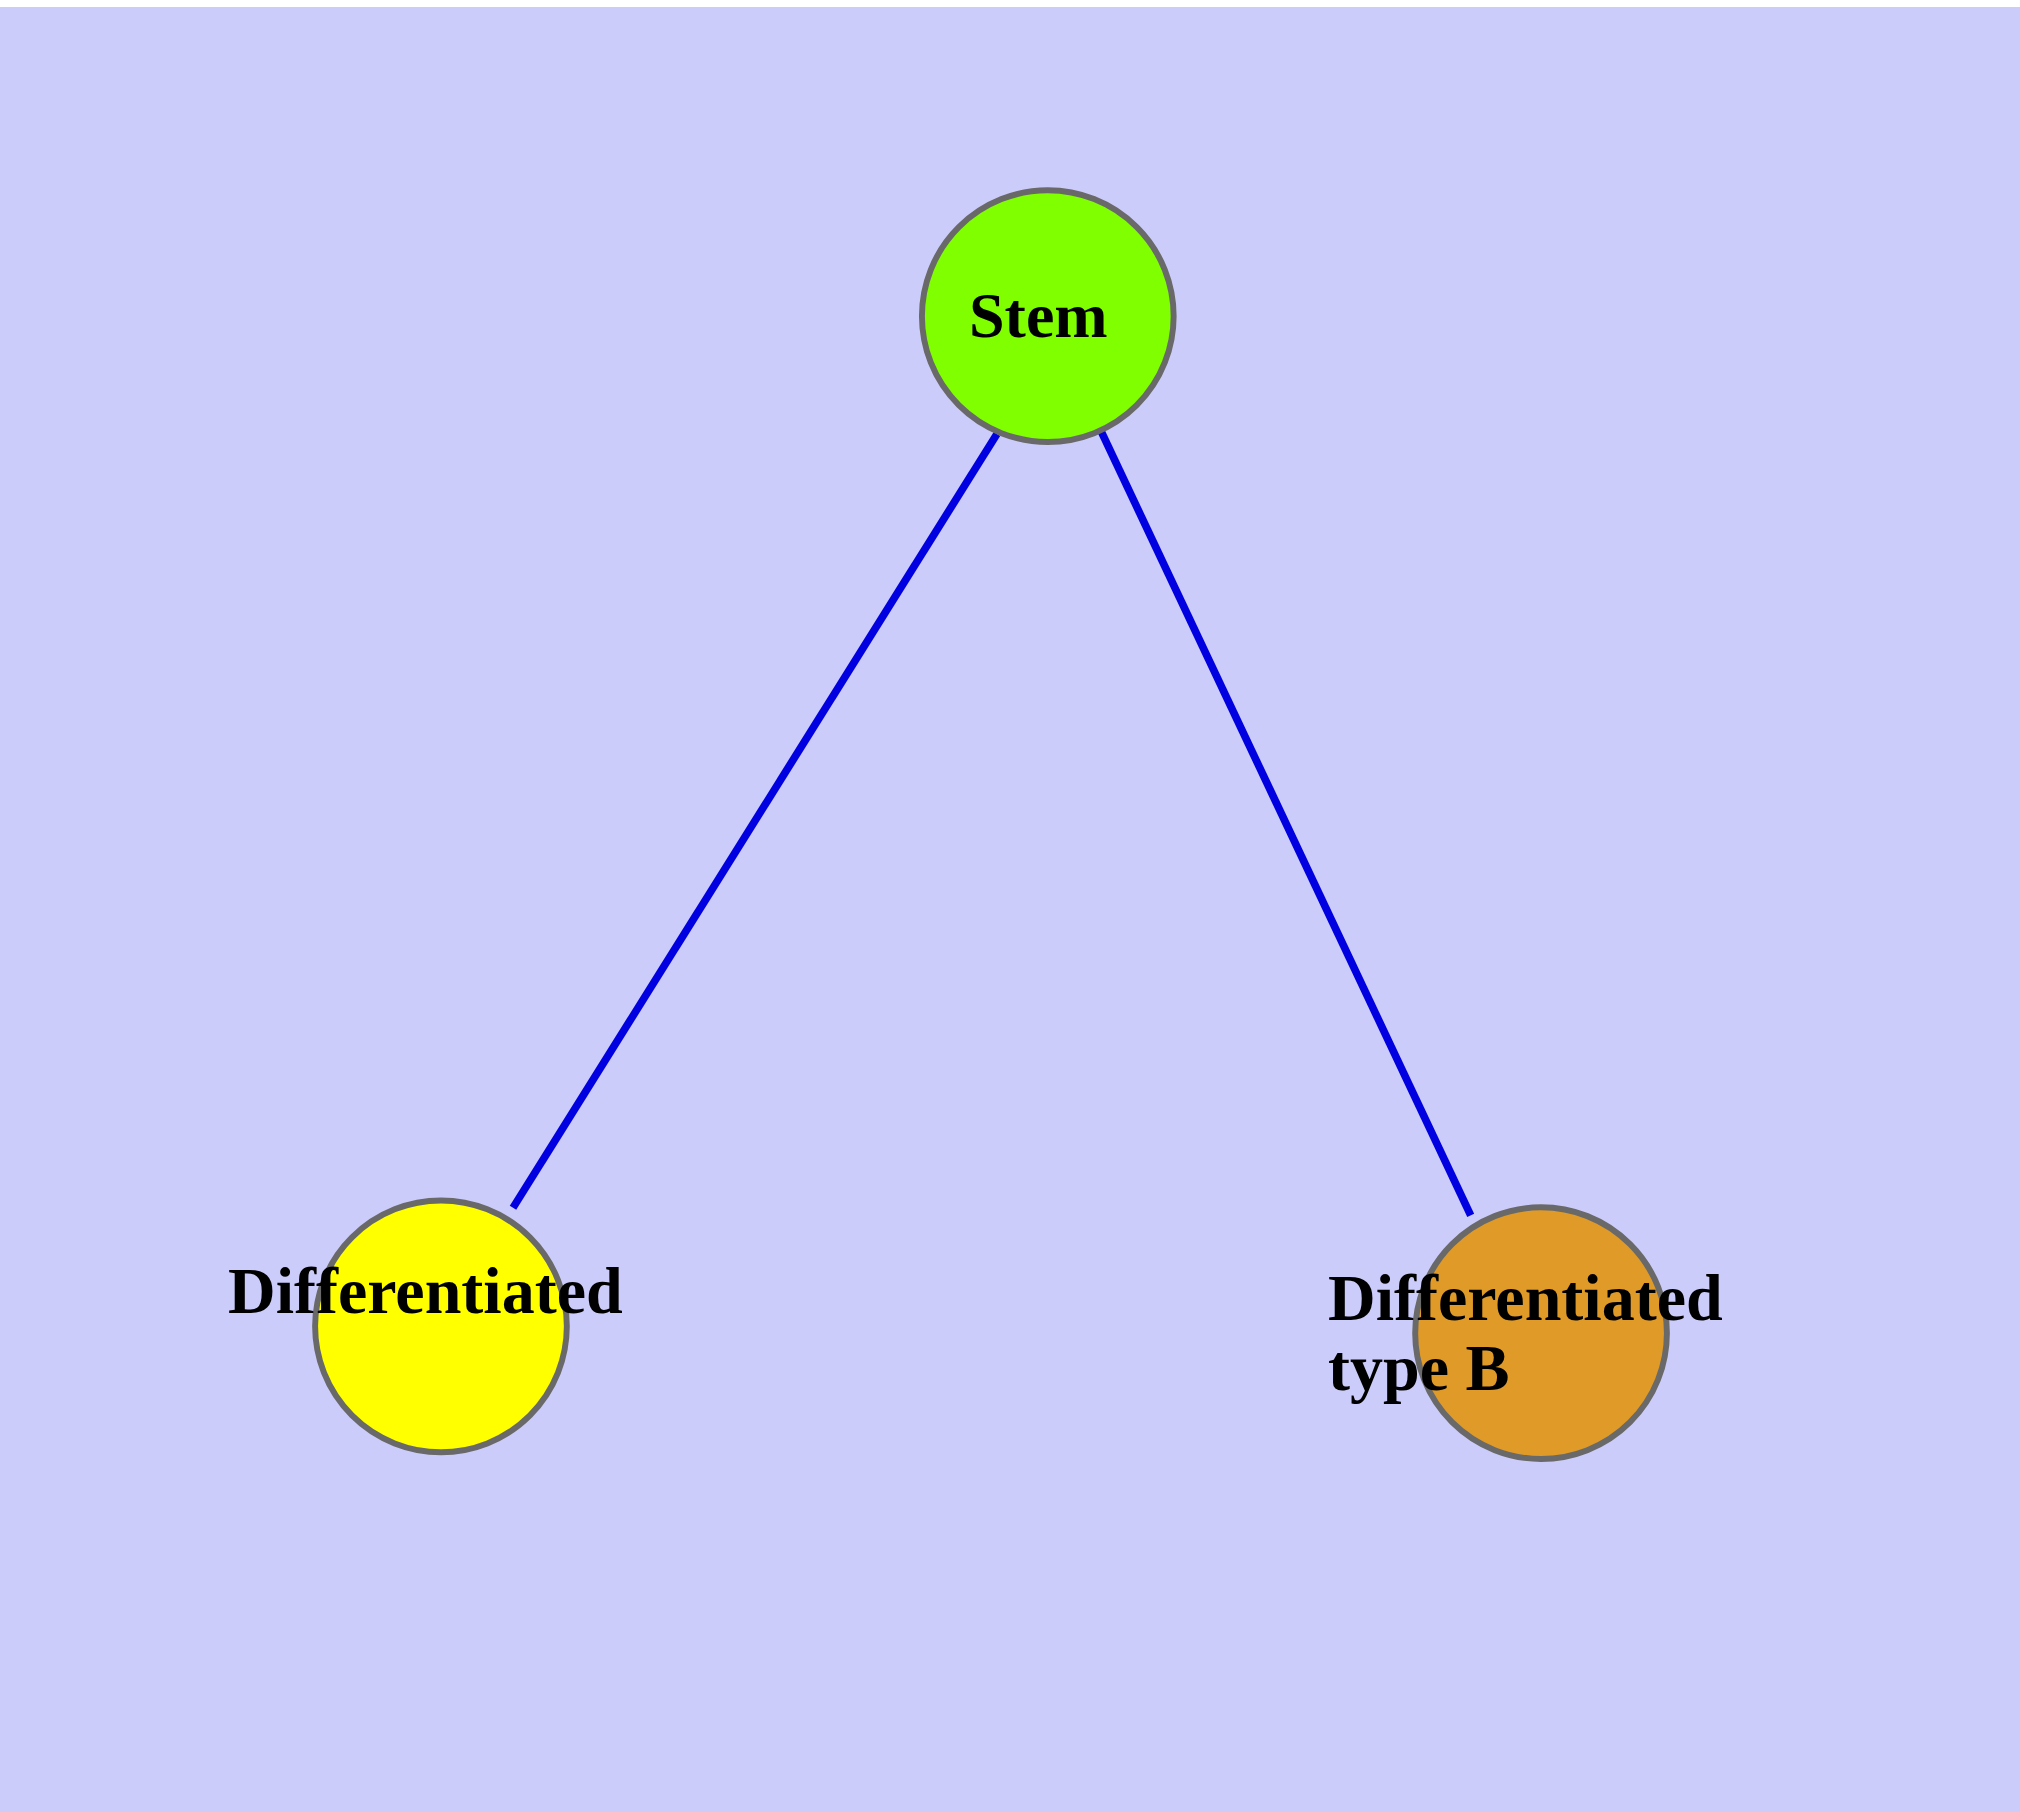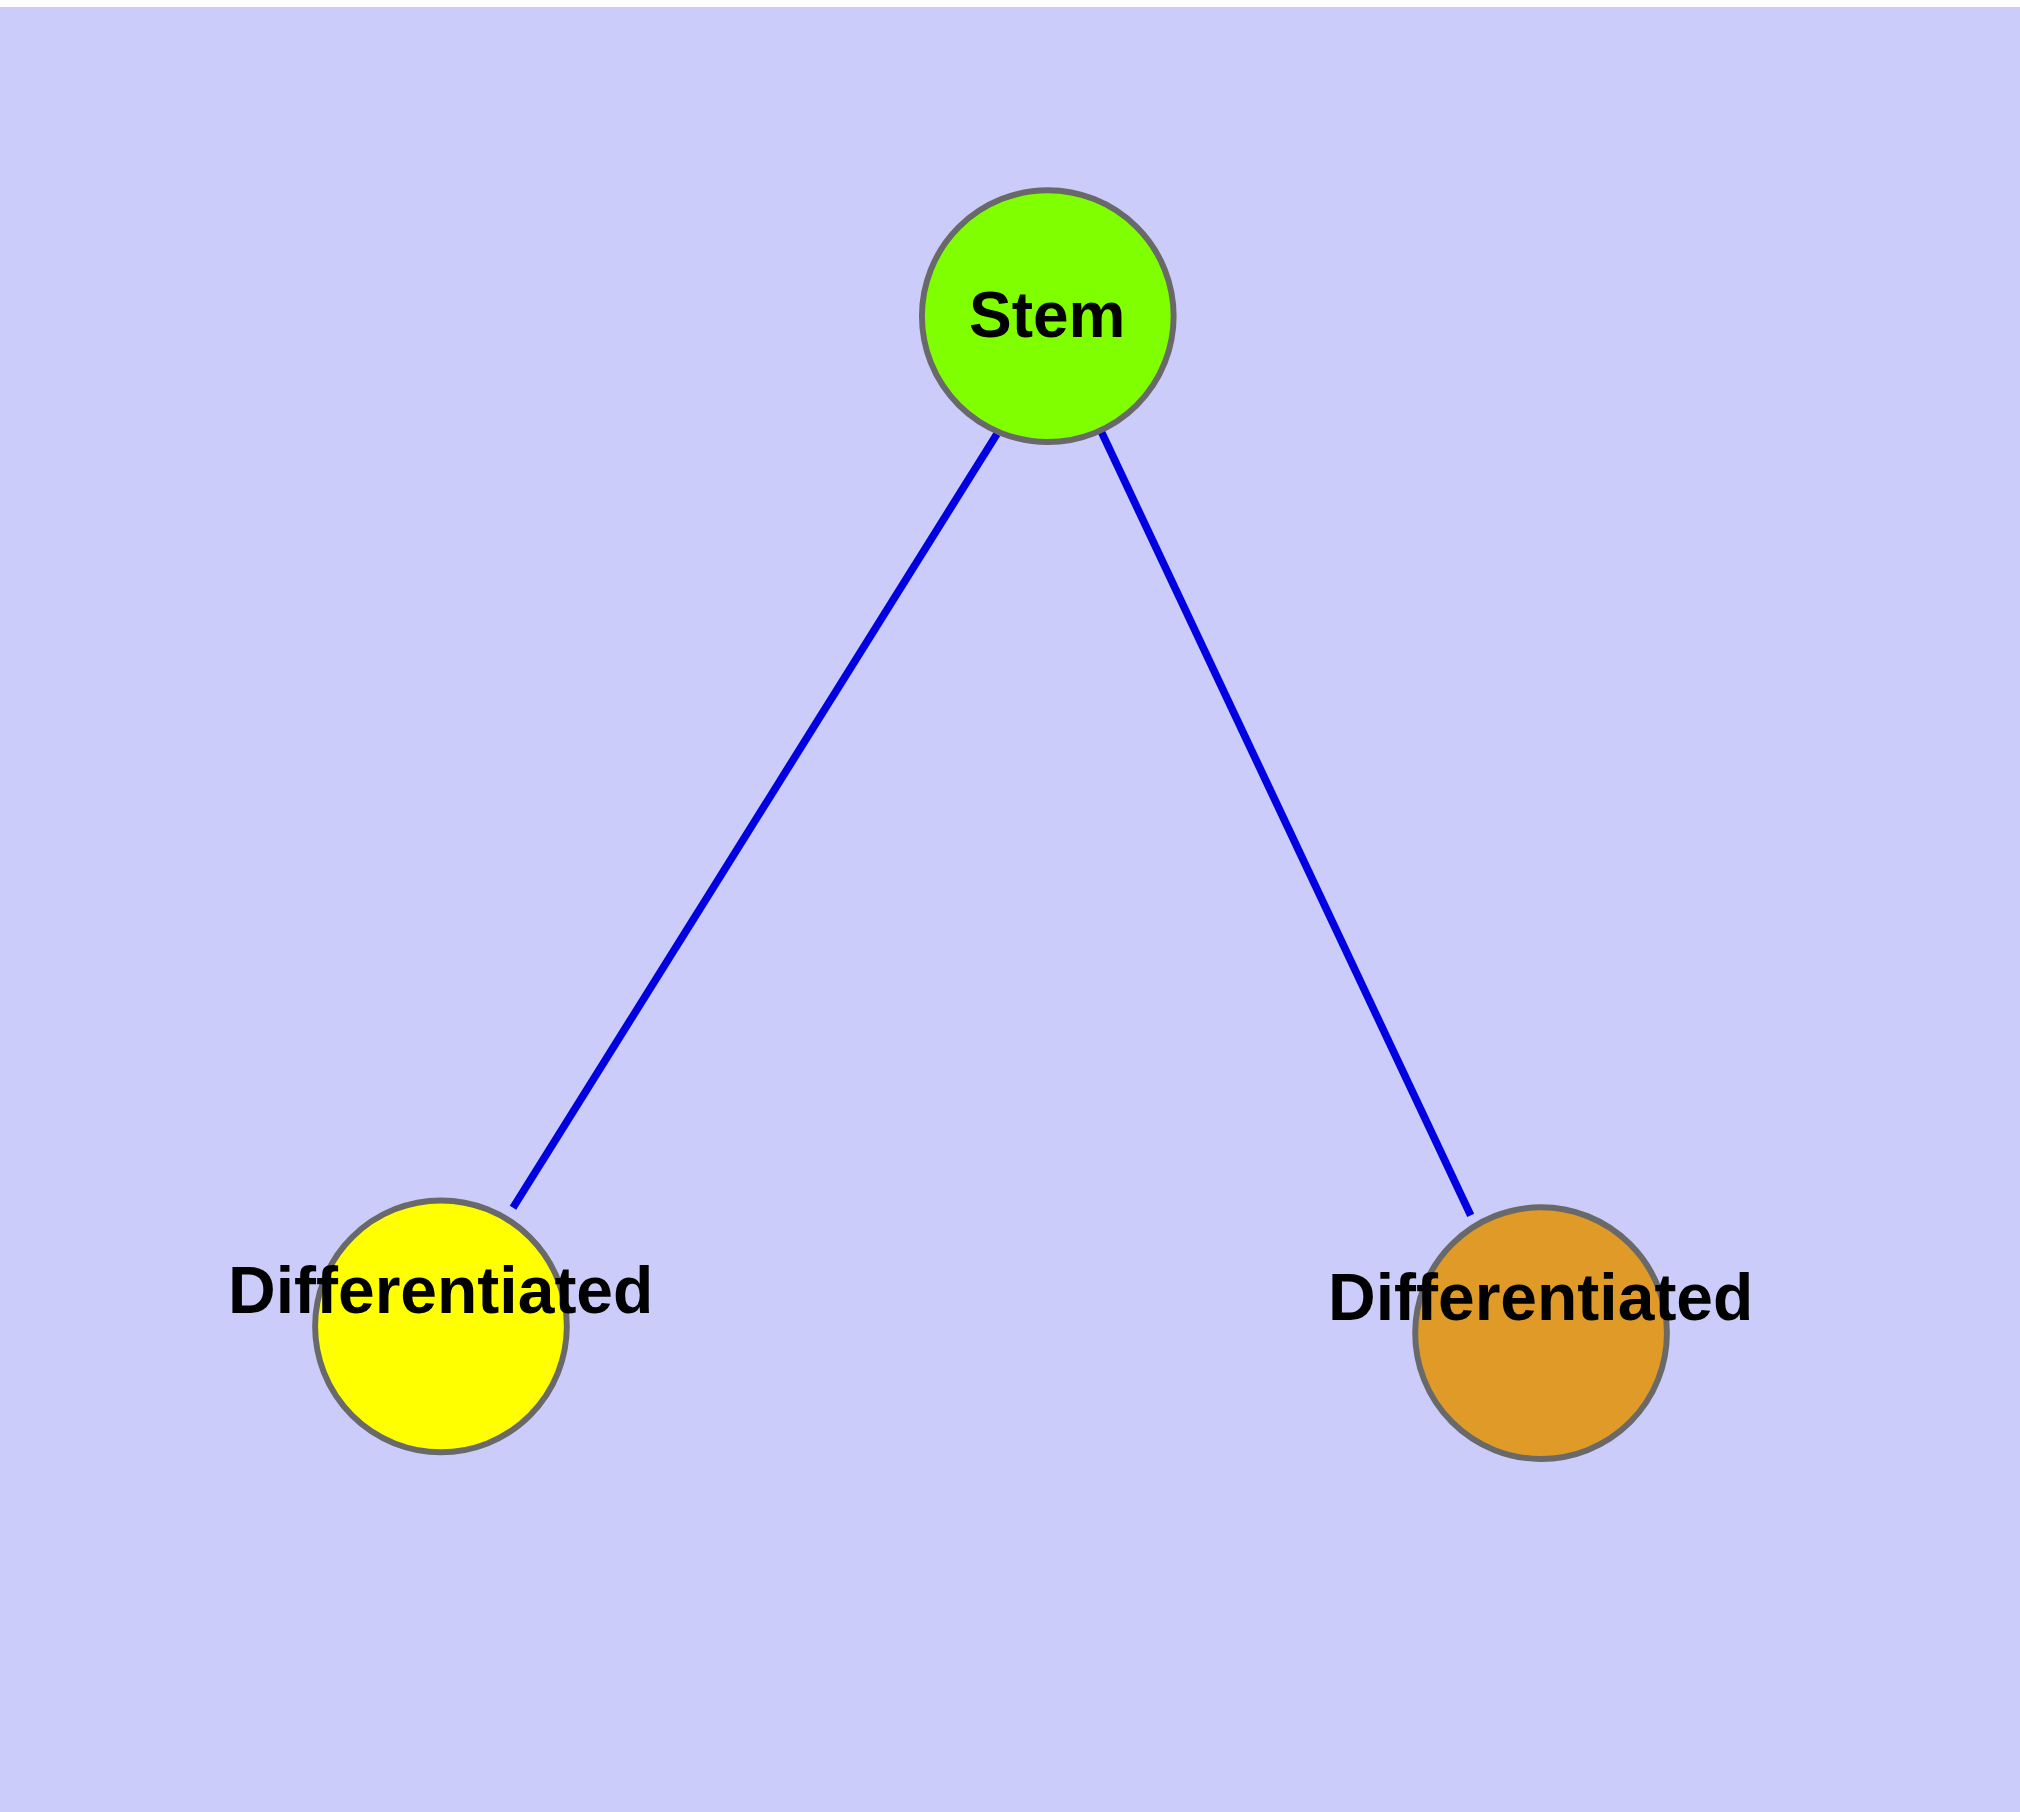--- a/index.html
+++ b/index.html
@@ -30,20 +30,21 @@
     height: 1812px;
   }
   .node-label {
     position: absolute;
     text-align: left;
     font-weight: bold;
     color: #000000;
     line-height: 1.06;
     white-space: nowrap;
     pointer-events: none;
+    font-family: Liberation Serif, serif;
     -webkit-font-smoothing: antialiased;
   }
   .node-label span { display: block; }
 </style>
 </head>
 <body>
 
 <div id="canvas">
 
   <div id="bg-rect"></div>
@@ -62,17 +63,18 @@
 
   <div id="labels-layer">
       <div class="node-label" style="font-size: 64px; color: rgb(0, 0, 0); position: absolute; left: 969px; top: 282px;">
         <span>Stem</span>
       </div>
       <div class="node-label" style="font-size: 66px; color: rgb(0, 0, 0); position: absolute; left: 228px; top: 1256px;">
         <span>Differentiated</span>
       </div>
       <div class="node-label" style="font-size: 66px; color: rgb(0, 0, 0); position: absolute; left: 1328px; top: 1263px;">
         <span>Differentiated</span>
+        <span>type B</span>
       </div>
     </div>
 
 </div>
 
 
 </body></html>

